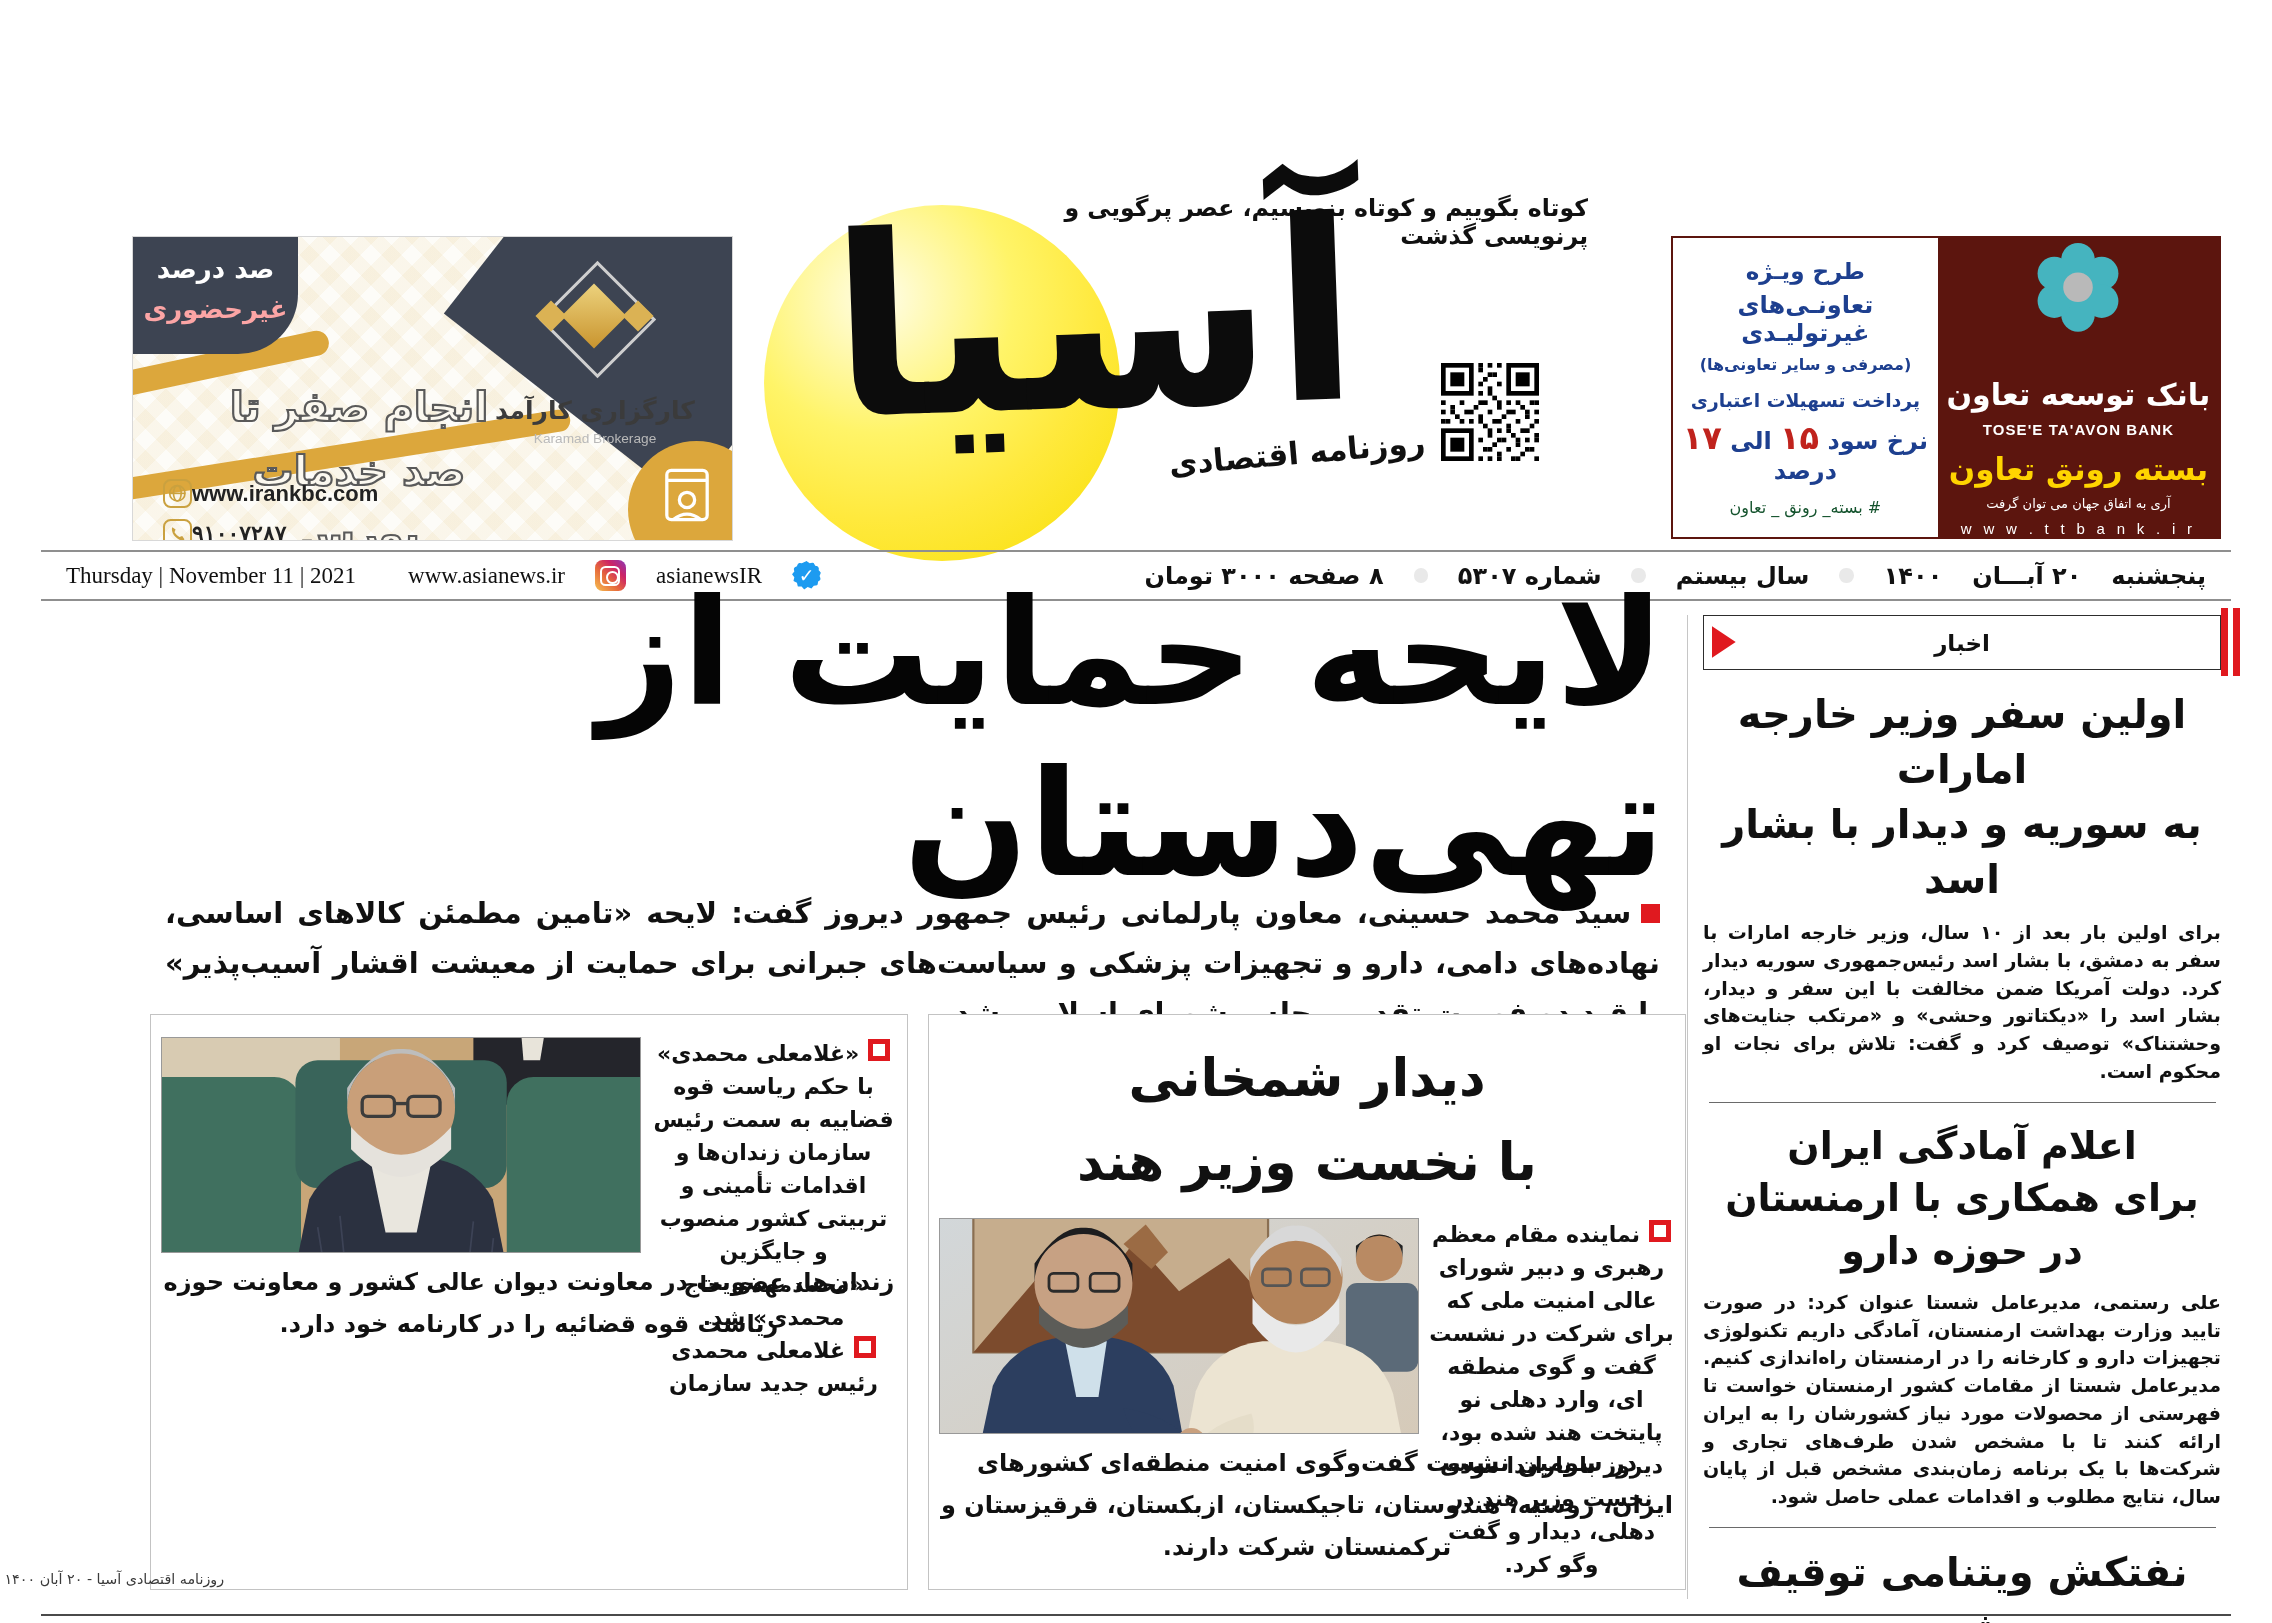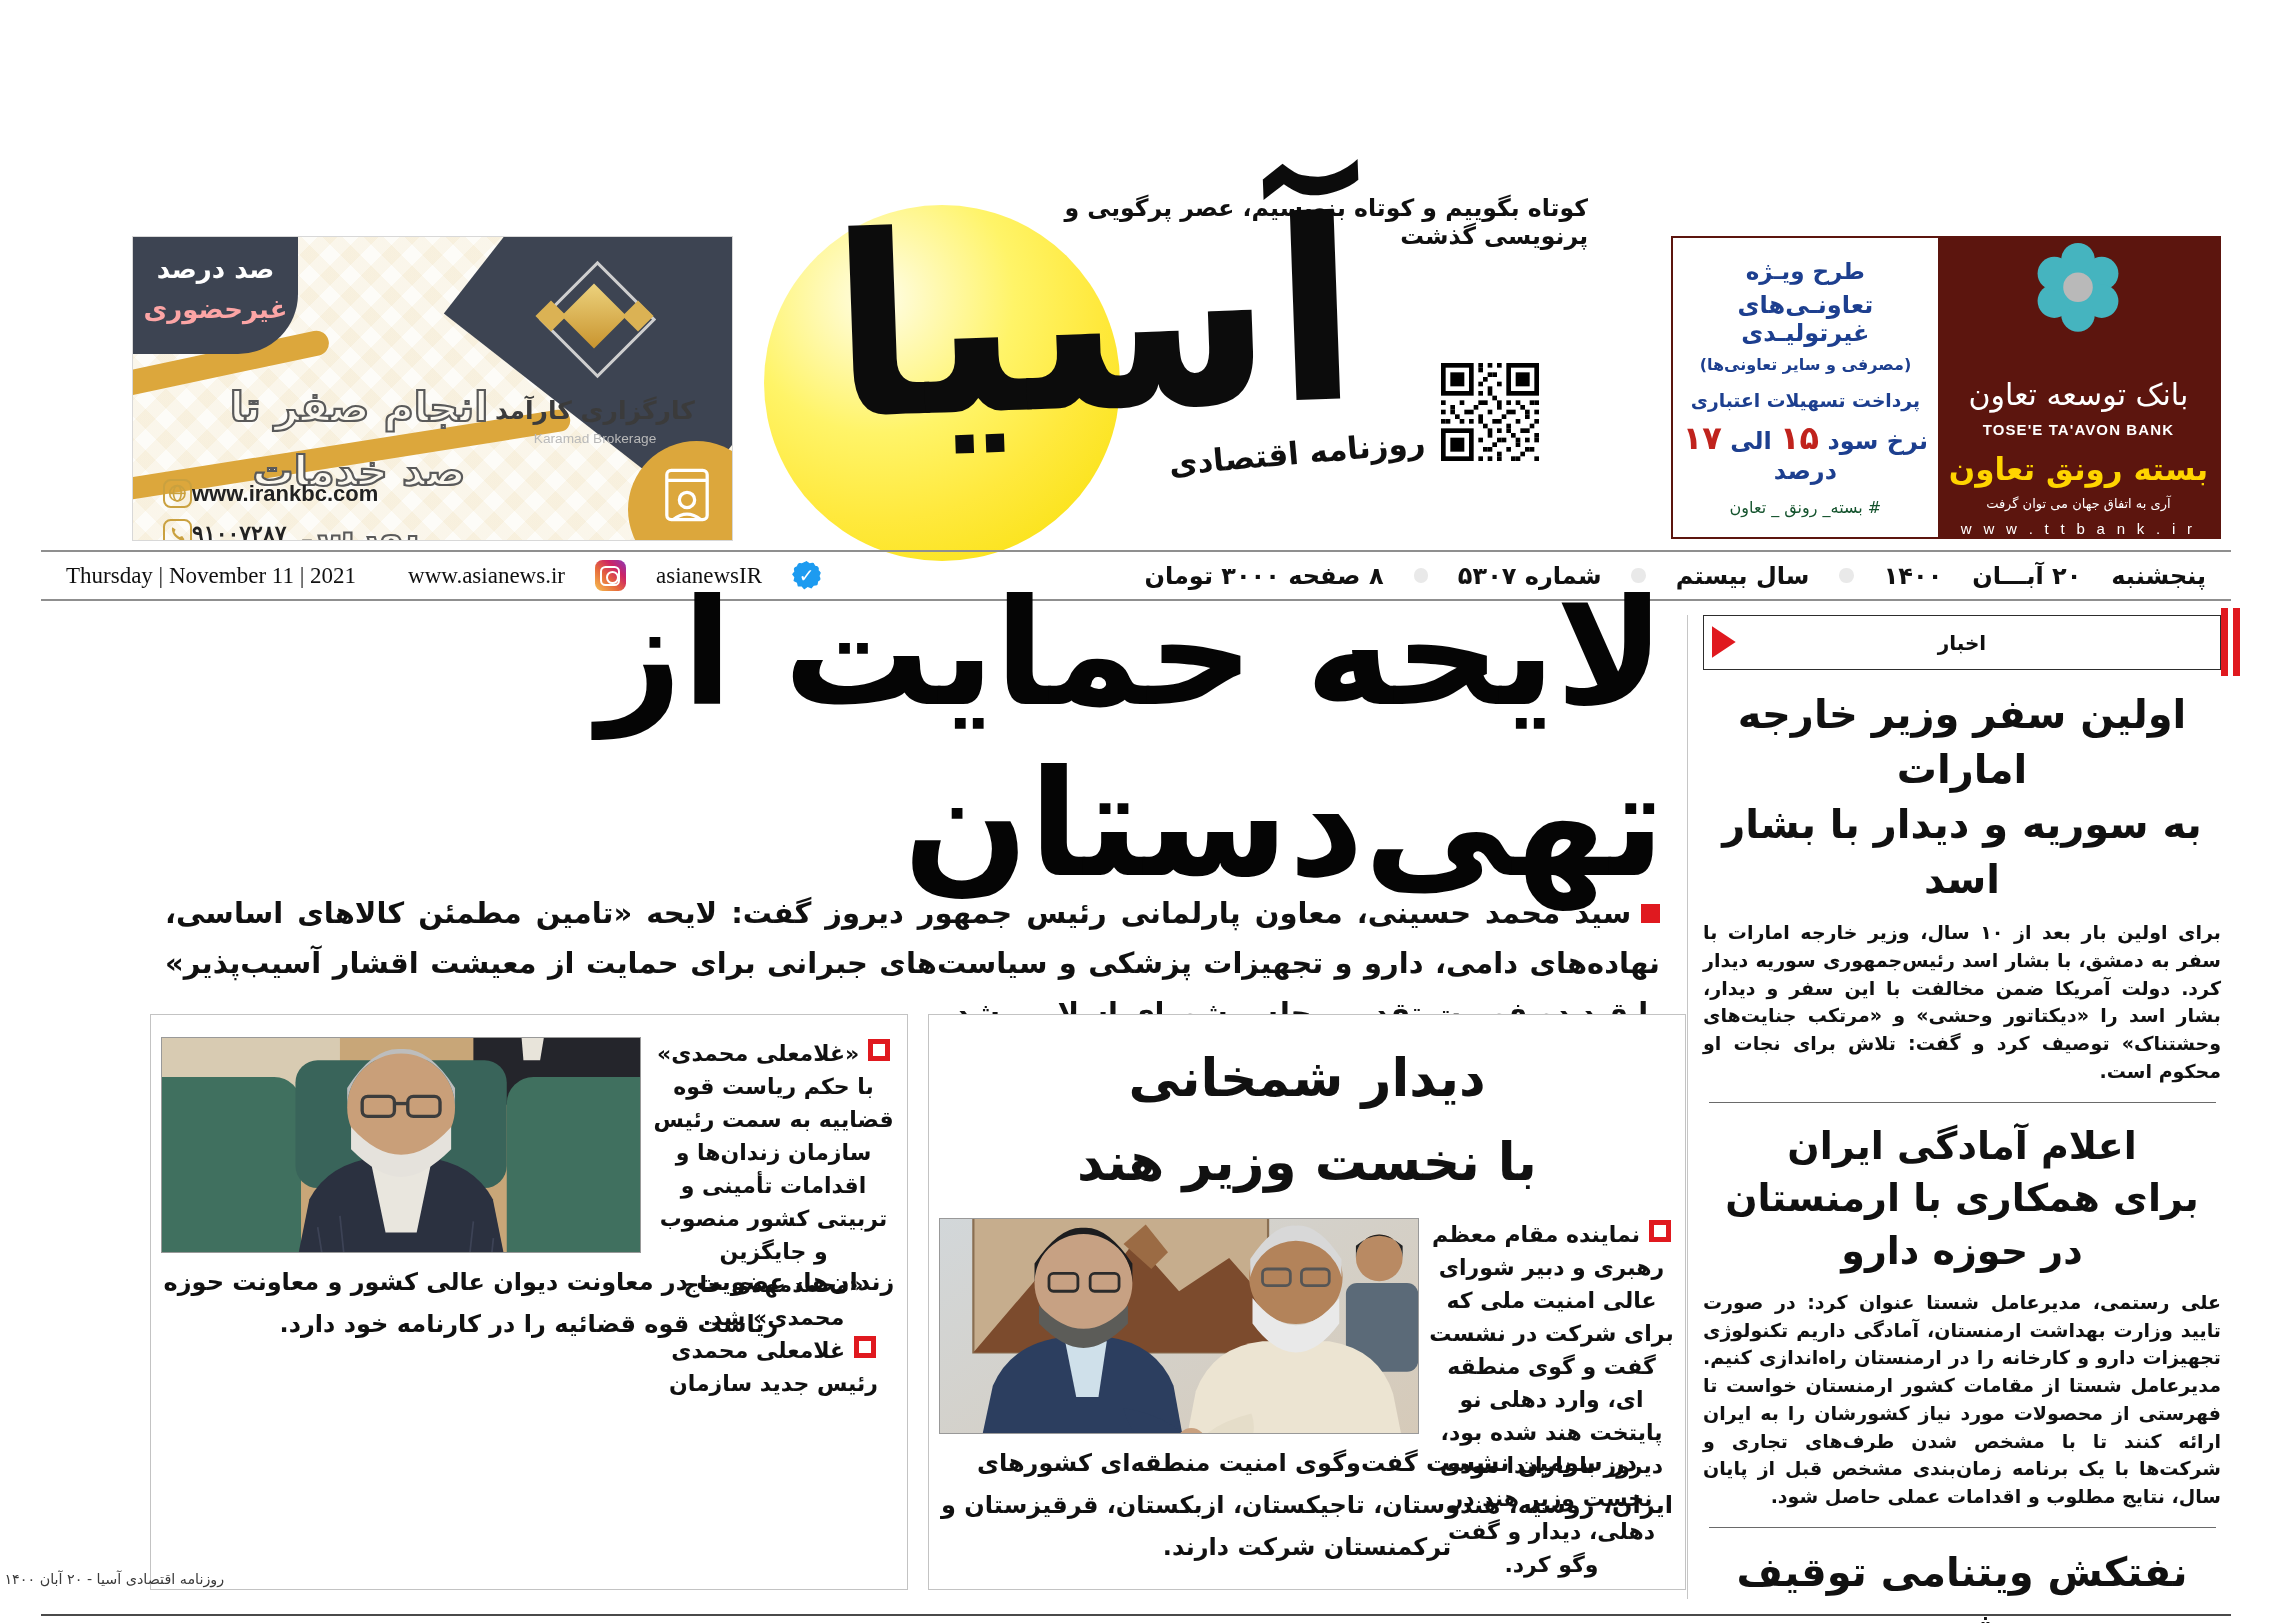--- a/index.html
+++ b/index.html
@@ -61,21 +61,21 @@
   .bank .white{width:48.5%;height:100%;display:flex;flex-direction:column;align-items:center;
       justify-content:center;gap:7.7px;text-align:center;padding:5.5px;box-sizing:border-box;}
   .bank .maroon{width:51.5%;height:100%;background:#5c150e;display:flex;flex-direction:column;
       align-items:center;justify-content:center;gap:8.8px;text-align:center;color:#fff;}
   .bk-navy{color:#1d3f8f;font-weight:bold;}
   .bk-red{color:#c0231d;font-weight:bold;}
   .bank .p1{font-size:23px;} .bank .p2{font-size:24px;} .bank .p3{font-size:16px;}
   .bank .p4{font-size:18.7px;color:#1d3f8f;font-weight:bold;margin-top:8.8px;}
   .bank .rate{font-size:24px;} .bank .rate .bk-red{font-size:32px;}
   .bank .hash{font-size:16px;color:#14532d;margin-top:5.5px;}
-  .bank .bname{font-size:30px;font-weight:normal;margin-top:32px;}
+  .bank .bname{font-size:30px;font-weight:bold;margin-top:32px;}
   .bank .bname-en{font-size:15px;letter-spacing:1.1px;font-family:"Liberation Sans",sans-serif;font-weight:bold;}
   .bank .pack{font-size:31px;font-weight:bold;color:#ffd400;margin-top:4.4px;}
   .bank .slog{font-size:13px;}
   .bank .burl{font-size:15px;letter-spacing:3.8px;font-family:"Liberation Sans",sans-serif;}
 
   
   .dateline{left:41px;top:550px;width:2190px;height:51px;border-top:2.2px solid #8f8f8f;
       border-bottom:2.2px solid #8f8f8f;display:flex;align-items:center;padding:0 25px;box-sizing:border-box;gap:30px;}
   .dateline .t{font-size:24px;font-weight:bold;white-space:nowrap;}
   .dateline .latin{font-size:23px;font-weight:normal;}
@@ -102,21 +102,21 @@
   .artbox .hl{ text-align:center;font-size:52px;font-weight:bold;line-height:1.62;margin-top:13px;}
   .artbox .content{display:flex;direction:rtl;gap:8.8px;margin-top:14.3px;height:216px;}
   .artbox .col{width:247px;flex:0 0 auto;font-size:22px;font-weight:bold;line-height:1.5;
       text-align:center;}
   .artbox .photo{flex:1 1 auto;border:1.1px solid #999;overflow:hidden;background:#ccc;}
   .artbox .cap{text-align:center;font-size:24px;font-weight:bold;line-height:1.75;margin-top:7.7px;}
 
   
   .newscol{left:1703px;top:615px;width:518px;display:flex;flex-direction:column;}
   .news-head{position:relative;border:1.6px solid #2d2d2d;height:53px;display:flex;align-items:center;
-      justify-content:center;font-size:20px;font-weight:bold;}
+      justify-content:center;font-size:23px;font-weight:bold;}
   .news-head .bars{position:absolute;right:-20px;top:-7.7px;height:68px;width:18.7px;display:flex;gap:4.4px;}
   .news-head .bars i{display:block;width:7.1px;height:100%;background:#e0191f;}
   .news-head .flag{position:absolute;left:7.7px;top:10px;width:24px;height:32px;background:#e0191f;
       clip-path:polygon(0 0,100% 50%,0 100%);}
   .n-hl{text-align:center;font-weight:bold;line-height:1.38;margin-top:16.5px;}
   .n-hl.h1{font-size:40px;} .n-hl.h2{font-size:38px;} .n-hl.h3{font-size:40px;}
   .n-body{font-size:19px;font-weight:bold;line-height:1.46;text-align:justify;margin-top:12px;direction:rtl;}
   .n-div{border-top:1.6px solid #6a6a6a;margin:16.5px 5.5px 0 5.5px;}
 
   .vline{left:1687px;top:615px;width:0;height:984px;border-left:1.6px solid #c6c6c6;}

